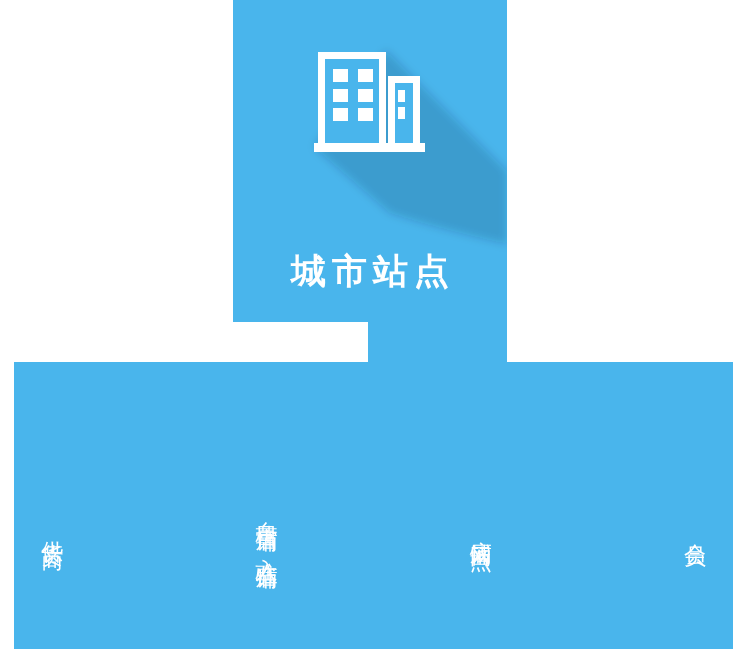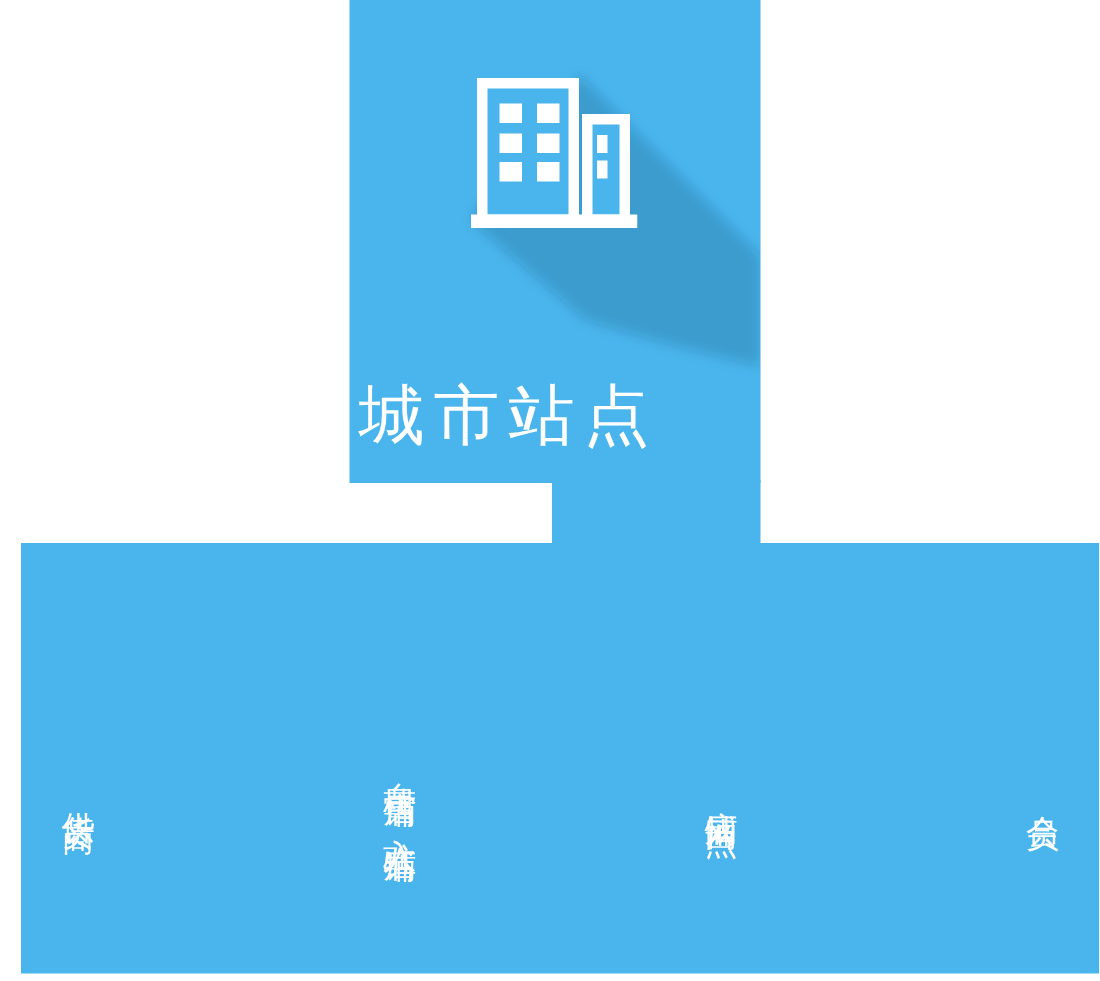--- a/index.html
+++ b/index.html
@@ -43,23 +43,24 @@
     left: 81px;
     top: 50px;
     width: 111px;
     height: 102px;
   }
   .card-title {
     position: absolute;
     left: 0;
     top: 248px;
     width: 100%;
+    text-align: center;
     color: var(--text-on-primary);
-    font-size: 44px;
-    font-weight: 400;
+    font-size: 35px;
+    font-weight: 700;
     letter-spacing: 6px;
     text-indent: 6px;
     white-space: nowrap;
   }
 
   
   .stem {
     position: absolute;
     left: 368px;
     top: 320px;

